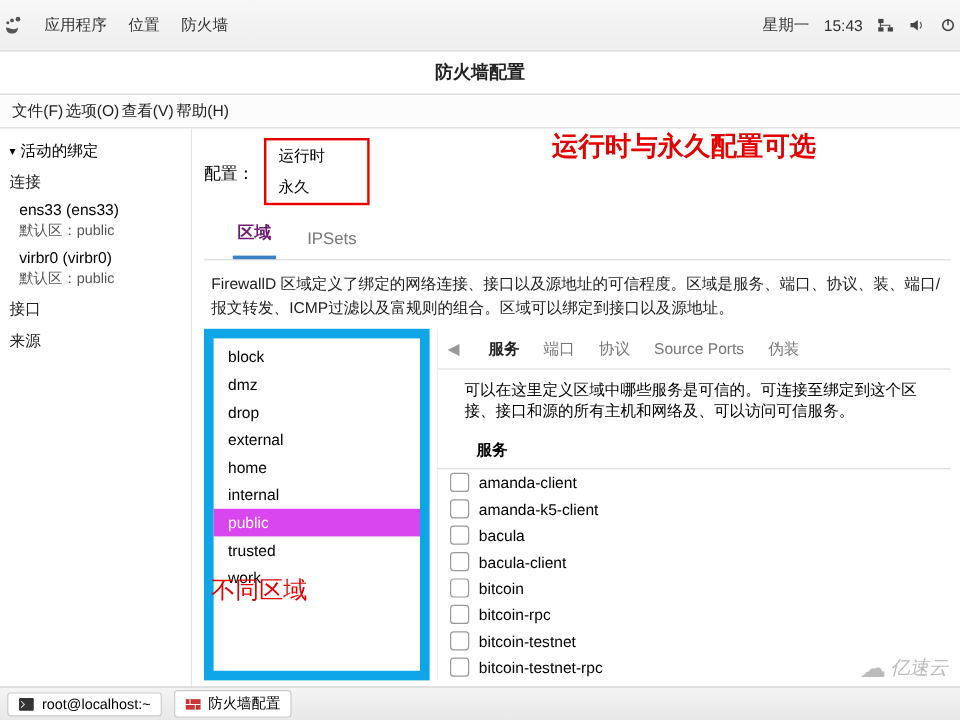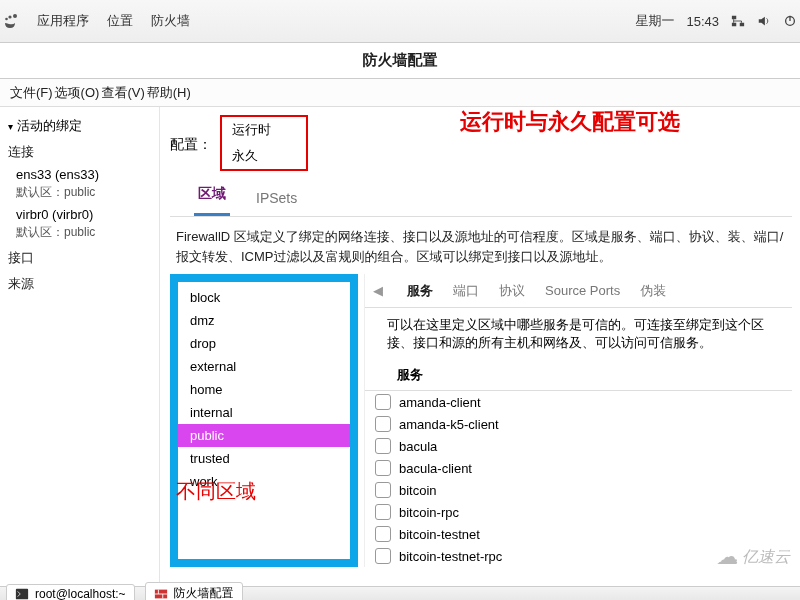--- a/index.html
+++ b/index.html
@@ -41,21 +41,21 @@
   .sub-tabs { display: flex; align-items: center; border-bottom: 1px solid #ddd; padding: 0 4px; height: 34px; gap: 20px; overflow: hidden; }
   .sub-tabs .arrow { color: #999; padding: 0 4px; }
   .sub-tab { color: #777; font-size: 13px; white-space: nowrap; }
   .sub-tab.active { font-weight: bold; color: #222; }
   .svc-desc { font-size: 13px; margin: 8px 22px; line-height: 1.4; }
   .svc-head { display: flex; align-items: center; padding: 6px 10px; font-weight: bold; border-bottom: 1px solid #ddd; }
   .svc-head .chk-spacer { width: 22px; }
   .svc-row { display: flex; align-items: center; padding: 3px 10px; }
   .svc-row .chk { width: 16px; height: 16px; border: 1px solid #999; border-radius: 3px; margin-right: 8px; background: #fff; }
   
-  .taskbar { position: absolute; left: 0; right: 0; bottom: 0; height: 14px; background: linear-gradient(#f4f4f4,#e8e8e8); border-top: 1px solid #ccc; display: flex; align-items: center; padding: 0 6px; gap: 10px; }
+  .taskbar { position: absolute; left: 0; right: 0; bottom: 0; height: 28px; background: linear-gradient(#f4f4f4,#e8e8e8); border-top: 1px solid #ccc; display: flex; align-items: center; padding: 0 6px; gap: 10px; }
   .task-item { display: flex; align-items: center; gap: 6px; padding: 2px 8px; border: 1px solid #ccc; border-radius: 3px; background: #fff; font-size: 12px; }
   .watermark { position: absolute; right: 10px; bottom: 30px; color: #bbb; font-size: 16px; font-style: italic; display: flex; align-items: center; gap: 4px; }
   .watermark .cloud { font-size: 22px; }
   .annotation2 { color: #e60000; font-size: 20px; position: absolute; left: 176px; top: 478px; }
 </style>
 </head>
 <body>
 
 <div class="topbar">
   <div class="left">

